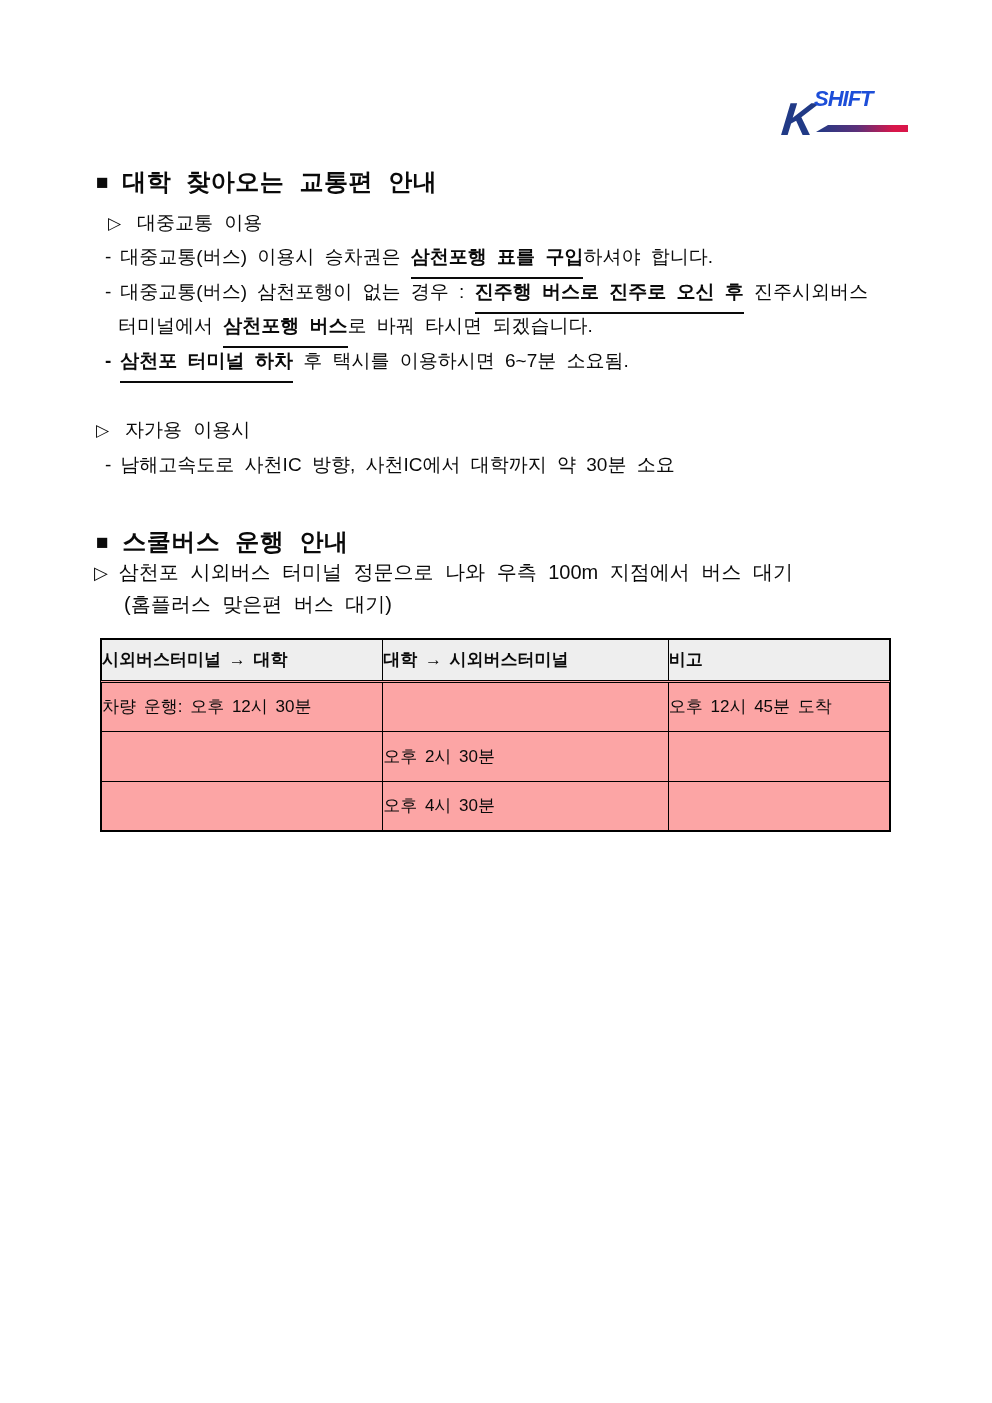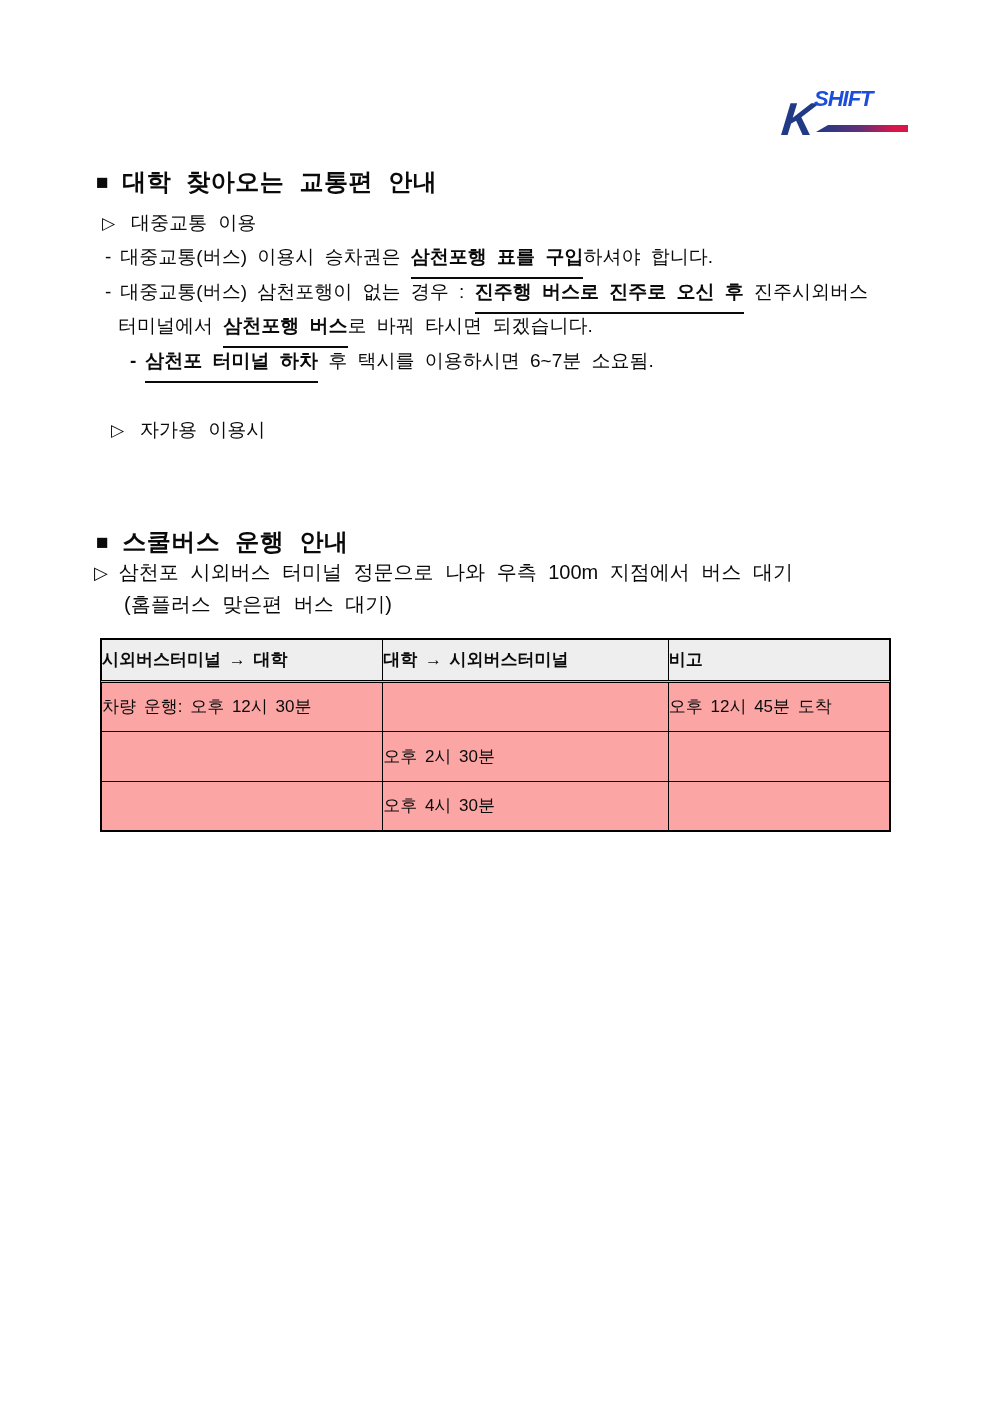--- a/index.html
+++ b/index.html
@@ -75,44 +75,47 @@
   <div class="logo">
     <span class="logo-k">K</span>
     <span class="logo-shift">SHIFT</span>
     <span class="logo-bar"></span>
   </div>
 
   <div class="line h-title" style="left:96px; top:167px;">
     <span class="sq">■</span><span>대학 찾아오는 교통편 안내</span>
   </div>
 
-  <div class="line sub" style="left:102px; top:211px;">
+  <div class="line sub" style="left:108px; top:211px;">
     <span class="tri">▷</span><span>대중교통 이용</span>
   </div>
 
   <div class="line bullet" style="left:105px; top:245px;">
     <span class="dash">-</span><span>대중교통(버스) 이용시 승차권은 </span><span class="strong-u">삼천포행 표를 구입</span><span>하셔야 합니다.</span>
   </div>
 
   <div class="line bullet" style="left:105px; top:280px;">
     <span class="dash">-</span><span>대중교통(버스) 삼천포행이 없는 경우 : </span><span class="strong-u">진주행 버스로 진주로 오신 후</span><span> 진주시외버스</span>
   </div>
 
   <div class="line bullet" style="left:118px; top:314px;">
     <span>터미널에서 </span><span class="strong-u">삼천포행 버스</span><span>로 바꿔 타시면 되겠습니다.</span>
   </div>
 
-  <div class="line bullet" style="left:105px; top:349px;margin-left:25px;">
+  <div class="line bullet" style="left:105px; top:349px;">
     <span class="dash" style="font-weight:700;">-</span><span class="strong-u">삼천포 터미널 하차</span><span> 후 택시를 이용하시면 6~7분 소요됨.</span>
   </div>
 
-  <div class="line sub" style="left:111px; top:418px;">
+  <div class="line sub" style="left:96px; top:418px;">
     <span class="tri">▷</span><span>자가용 이용시</span>
   </div>
 
+  <div class="line bullet" style="left:105px; top:453px;">
+    <span class="dash">-</span><span>남해고속도로 사천IC 방향, 사천IC에서 대학까지 약 30분 소요</span>
+  </div>
 
   <div class="line h-title" style="left:96px; top:527px;">
     <span class="sq">■</span><span>스쿨버스 운행 안내</span>
   </div>
 
   <div class="line sub-lg" style="left:94px; top:560px;">
     <span class="tri">▷</span><span>삼천포 시외버스 터미널 정문으로 나와 우측 100m 지점에서 버스 대기</span>
   </div>
 
   <div class="line sub-lg" style="left:124px; top:592px;">

